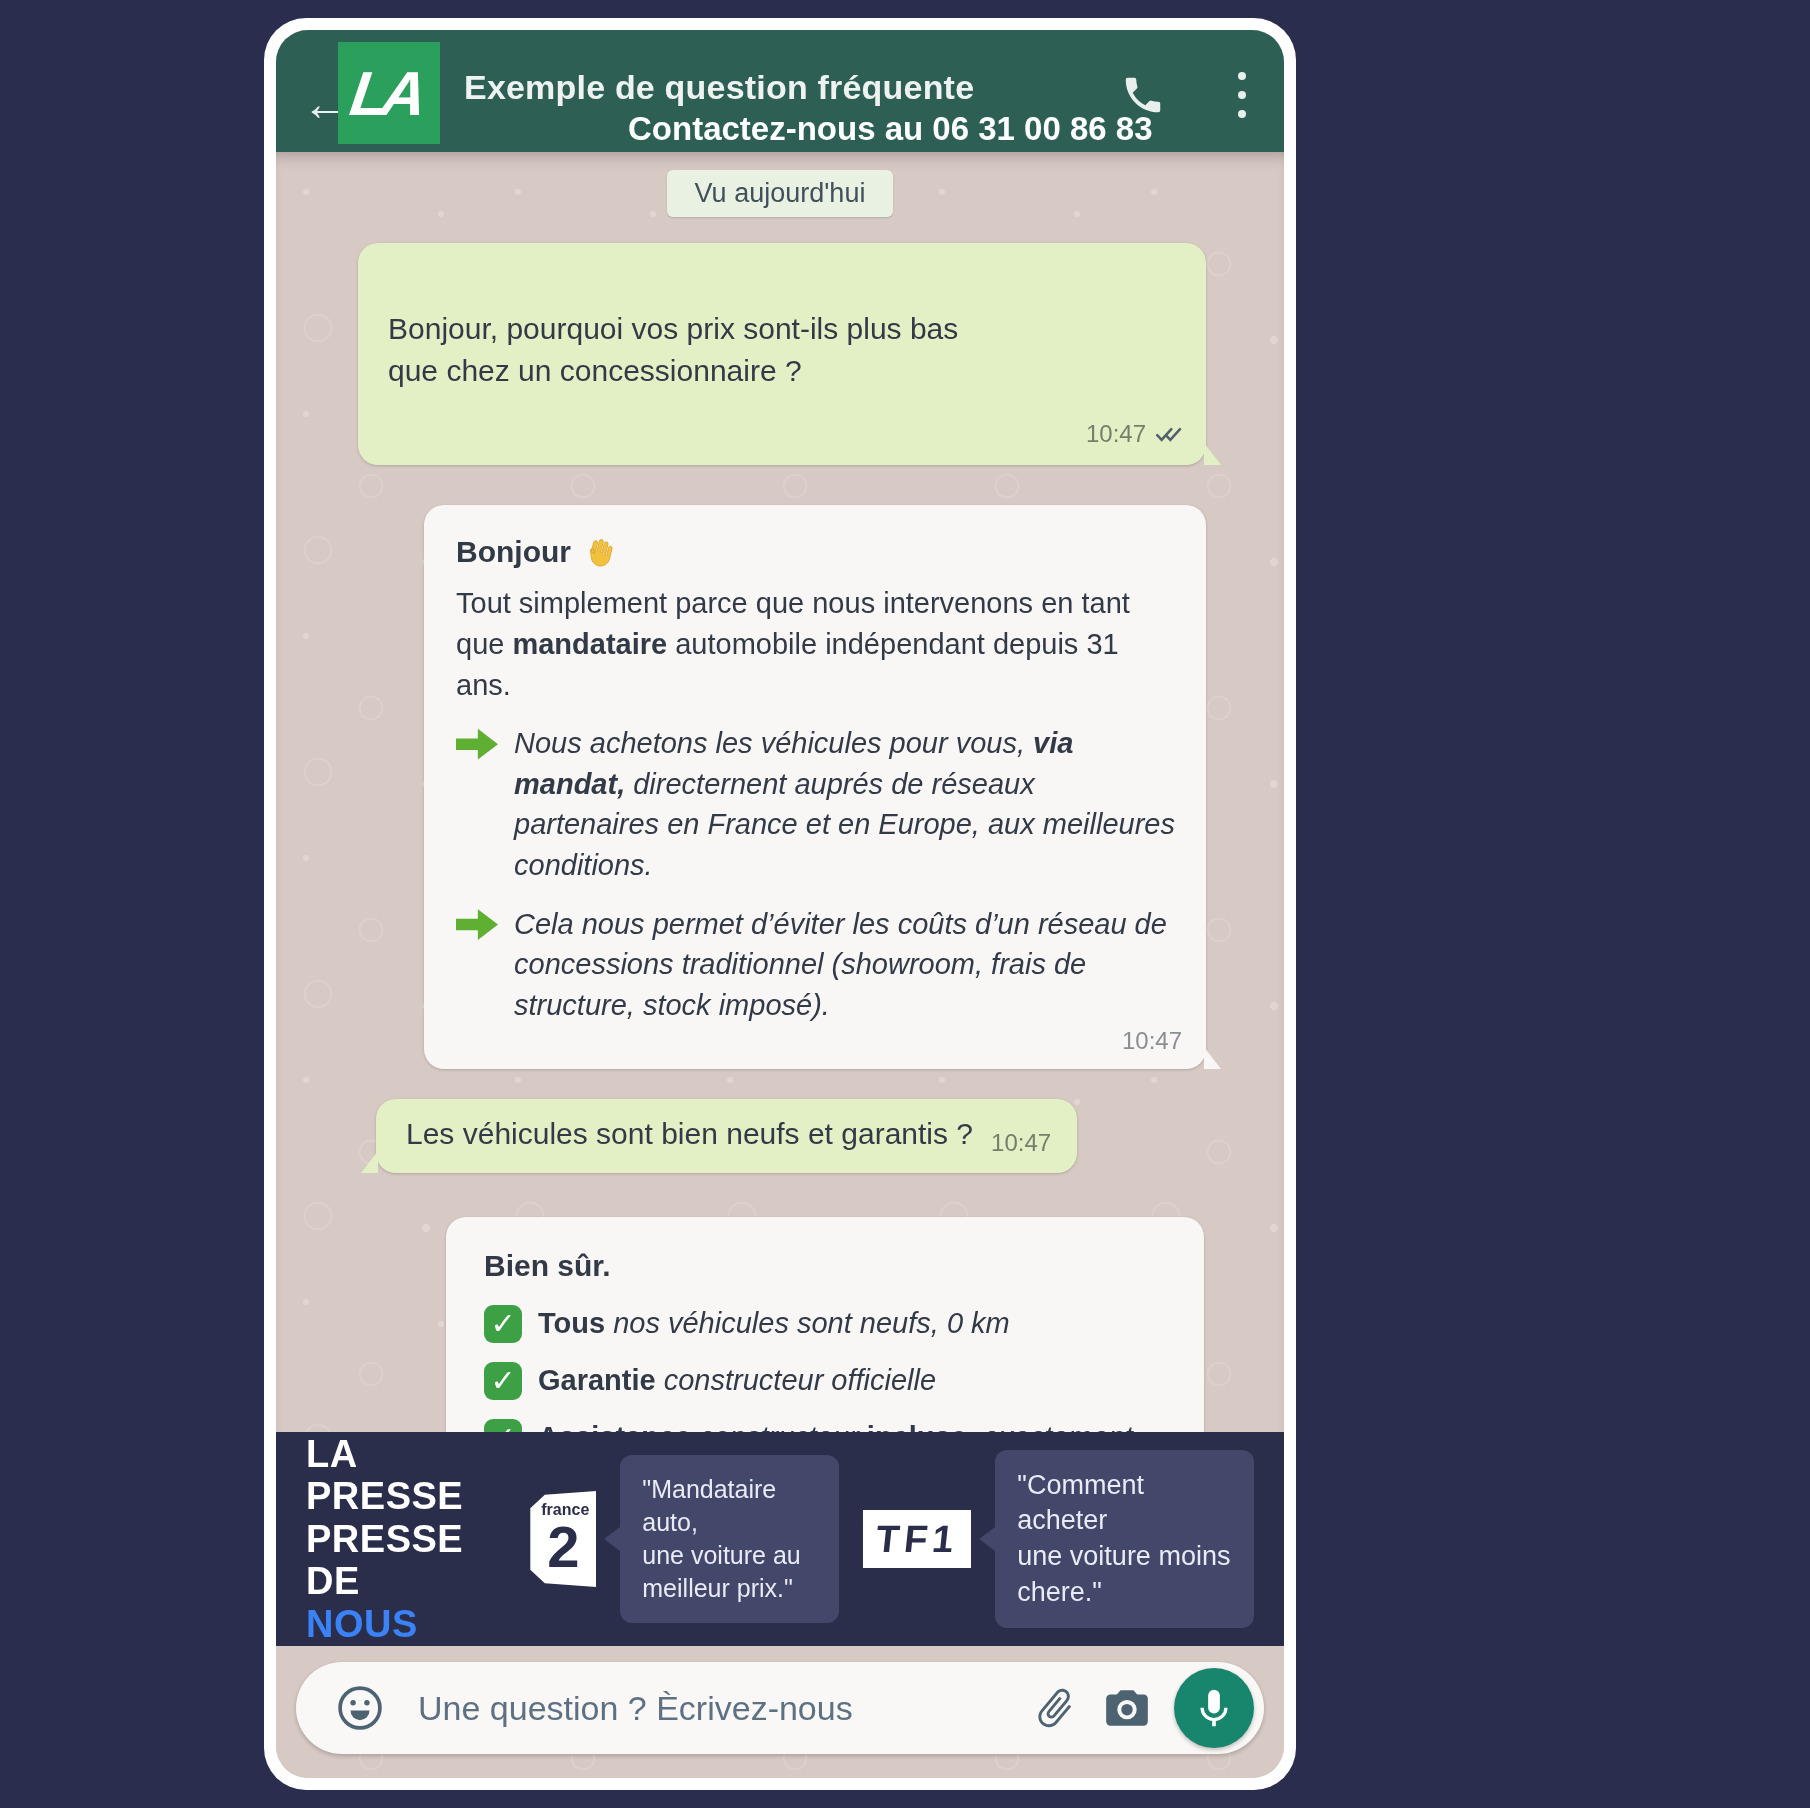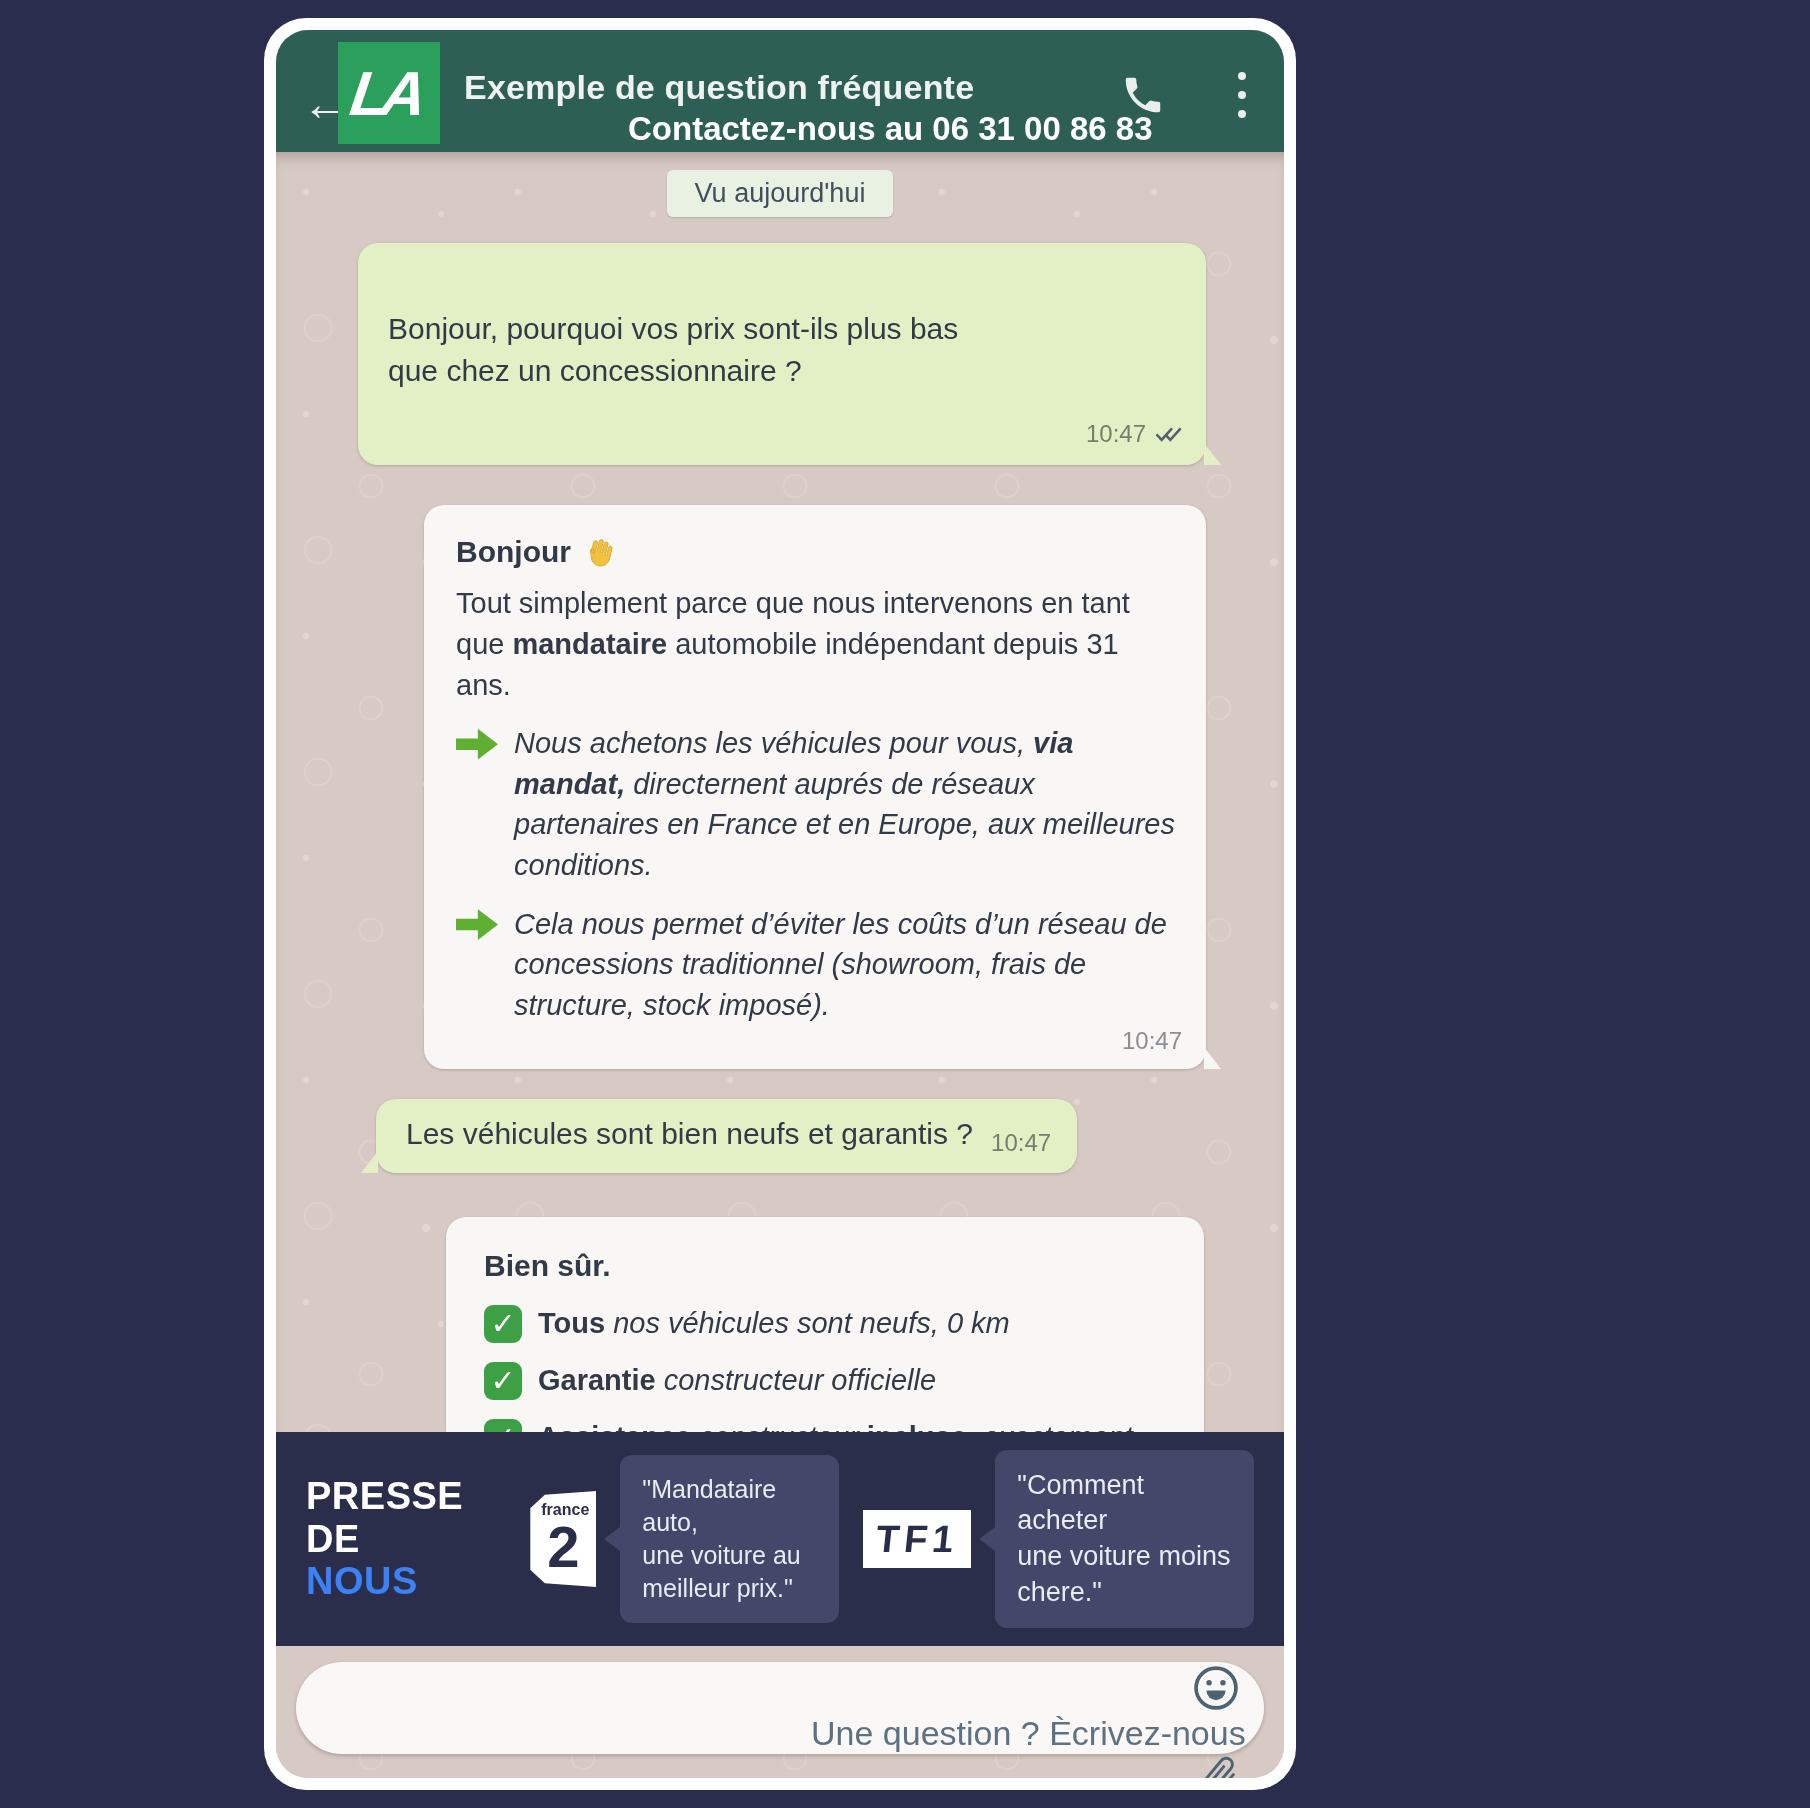--- a/index.html
+++ b/index.html
@@ -104,21 +104,21 @@
 
   
   .composer { flex: 0 0 132px; padding: 16px 20px 24px 20px;
     background-color: #d7c9c4;
     background-image:
       radial-gradient(circle 3px at 30px 40px, #e2d6d1 96%, transparent),
       radial-gradient(circle 15px at 95px 112px, transparent 10px, #e0d3ce 11px, transparent 13px),
       radial-gradient(circle 3px at 165px 62px, #e2d6d1 96%, transparent);
     background-size: 212px 222px;
   }
-  .composer-pill { height: 92px; background: #faf8f6; border-radius: 48px; display: flex; align-items: flex-end; padding: 0 10px 0 26px; box-shadow: 0 2px 4px rgba(0,0,0,.2); flex-direction: column; }
+  .composer-pill { height: 92px; background: #faf8f6; border-radius: 48px; display: flex; align-items: center; padding: 0 10px 0 26px; box-shadow: 0 2px 4px rgba(0,0,0,.2); }
   .composer-pill svg { flex: 0 0 auto; }
   .composer-input { flex: 1 1 auto; border: none; outline: none; background: transparent; font-size: 34px; color: #45586a; margin-left: 20px; font-family: "Liberation Sans", "DejaVu Sans", sans-serif; }
   .composer-input::placeholder { color: #5d7183; opacity: 1; }
   .icon-btn { cursor: pointer; margin: 0 12px; }
   .mic-btn { flex: 0 0 80px; width: 80px; height: 80px; border-radius: 50%; background: #17866d; display: flex; align-items: center; justify-content: center; margin-left: 10px; cursor: pointer; box-shadow: 0 2px 4px rgba(0,0,0,.25); }
 
   .wave-hand { width: 36px; height: 36px; transform: rotate(14deg); }
 </style>
 </head>
 <body>
@@ -207,20 +207,21 @@
             <b>Assistance</b><span class="it"> constructeur </span><b>incluse,</b><span class="it"> exactement comme en concession.</span>
           </div>
         </div>
 
       </div>
 
     </div>
 
     <div class="press-banner">
       <div class="press-heading">
+        <div>LA PRESSE</div>
         <div>PRESSE DE</div>
         <div class="green">NOUS</div>
       </div>
       <div class="f2-logo">
         <span class="f2-top">france</span>
         <span class="f2-big">2</span>
       </div>
       <div class="press-quote q1">"Mandataire auto,
 une voiture au
 meilleur prix."</div>

